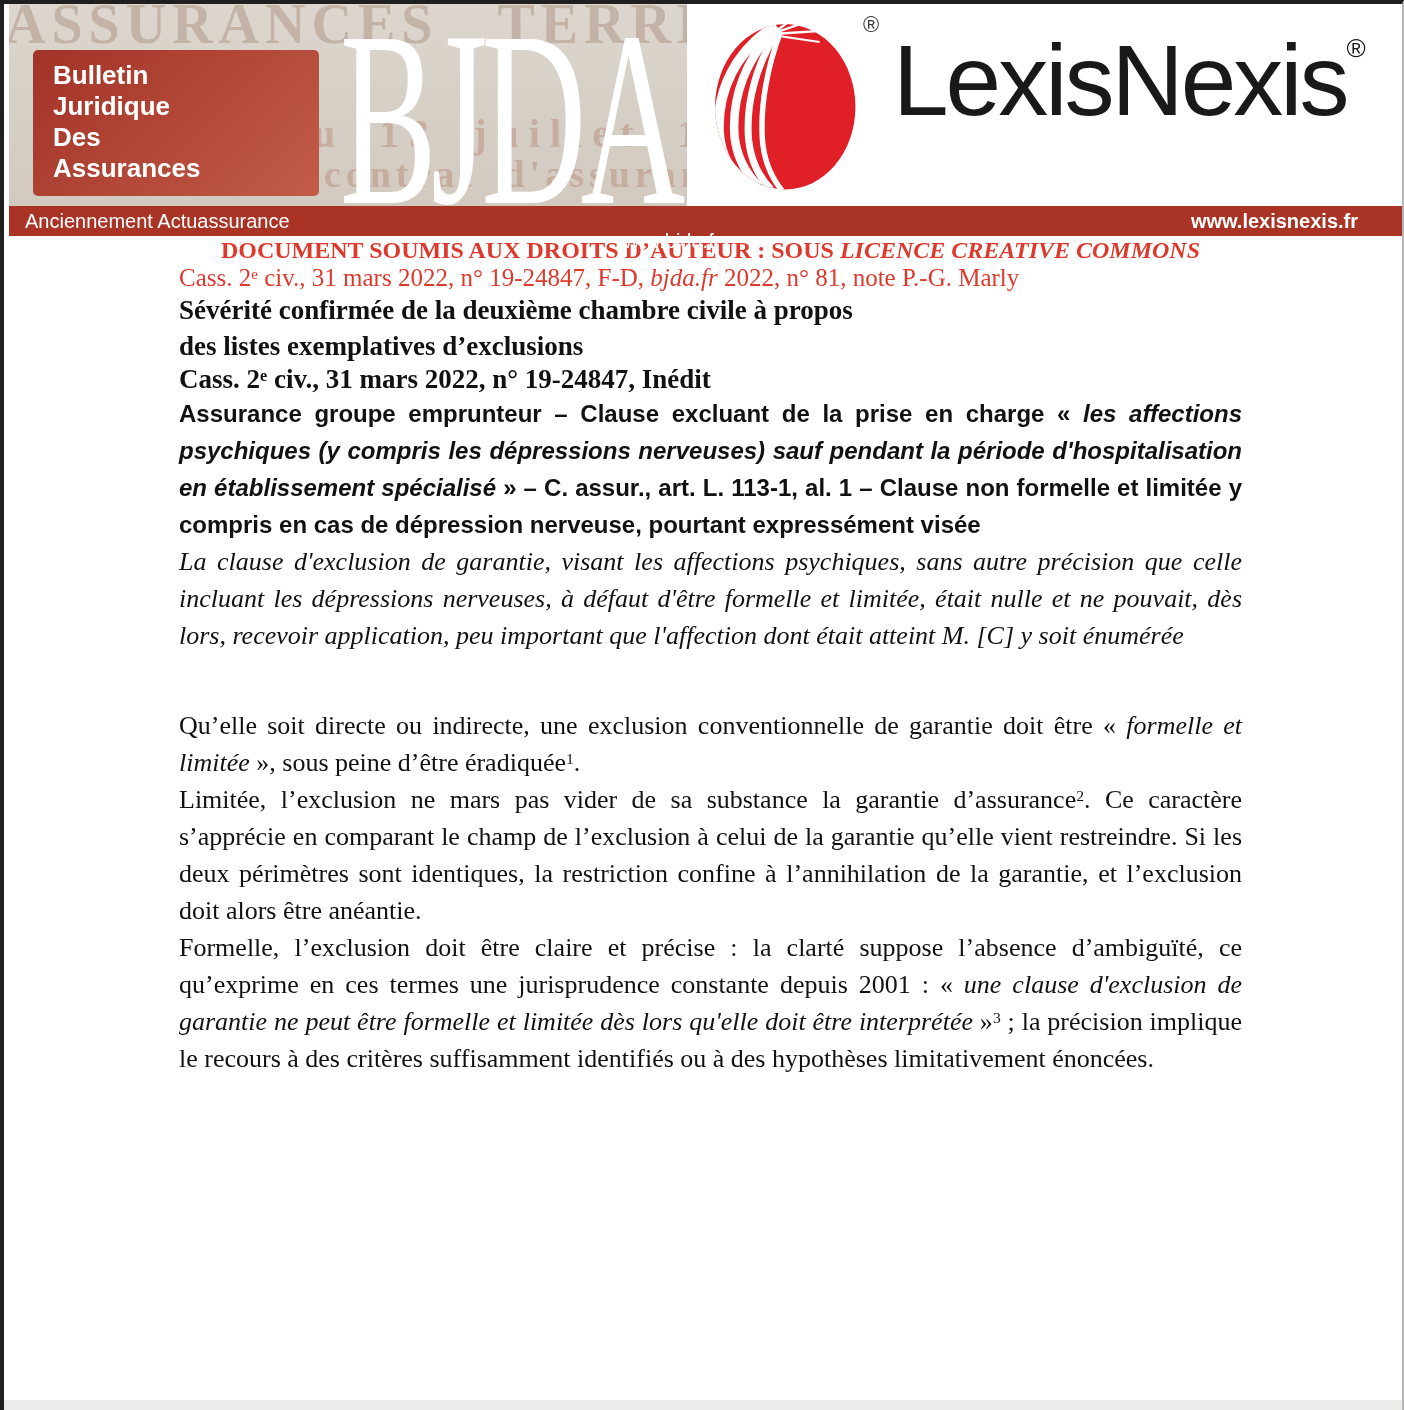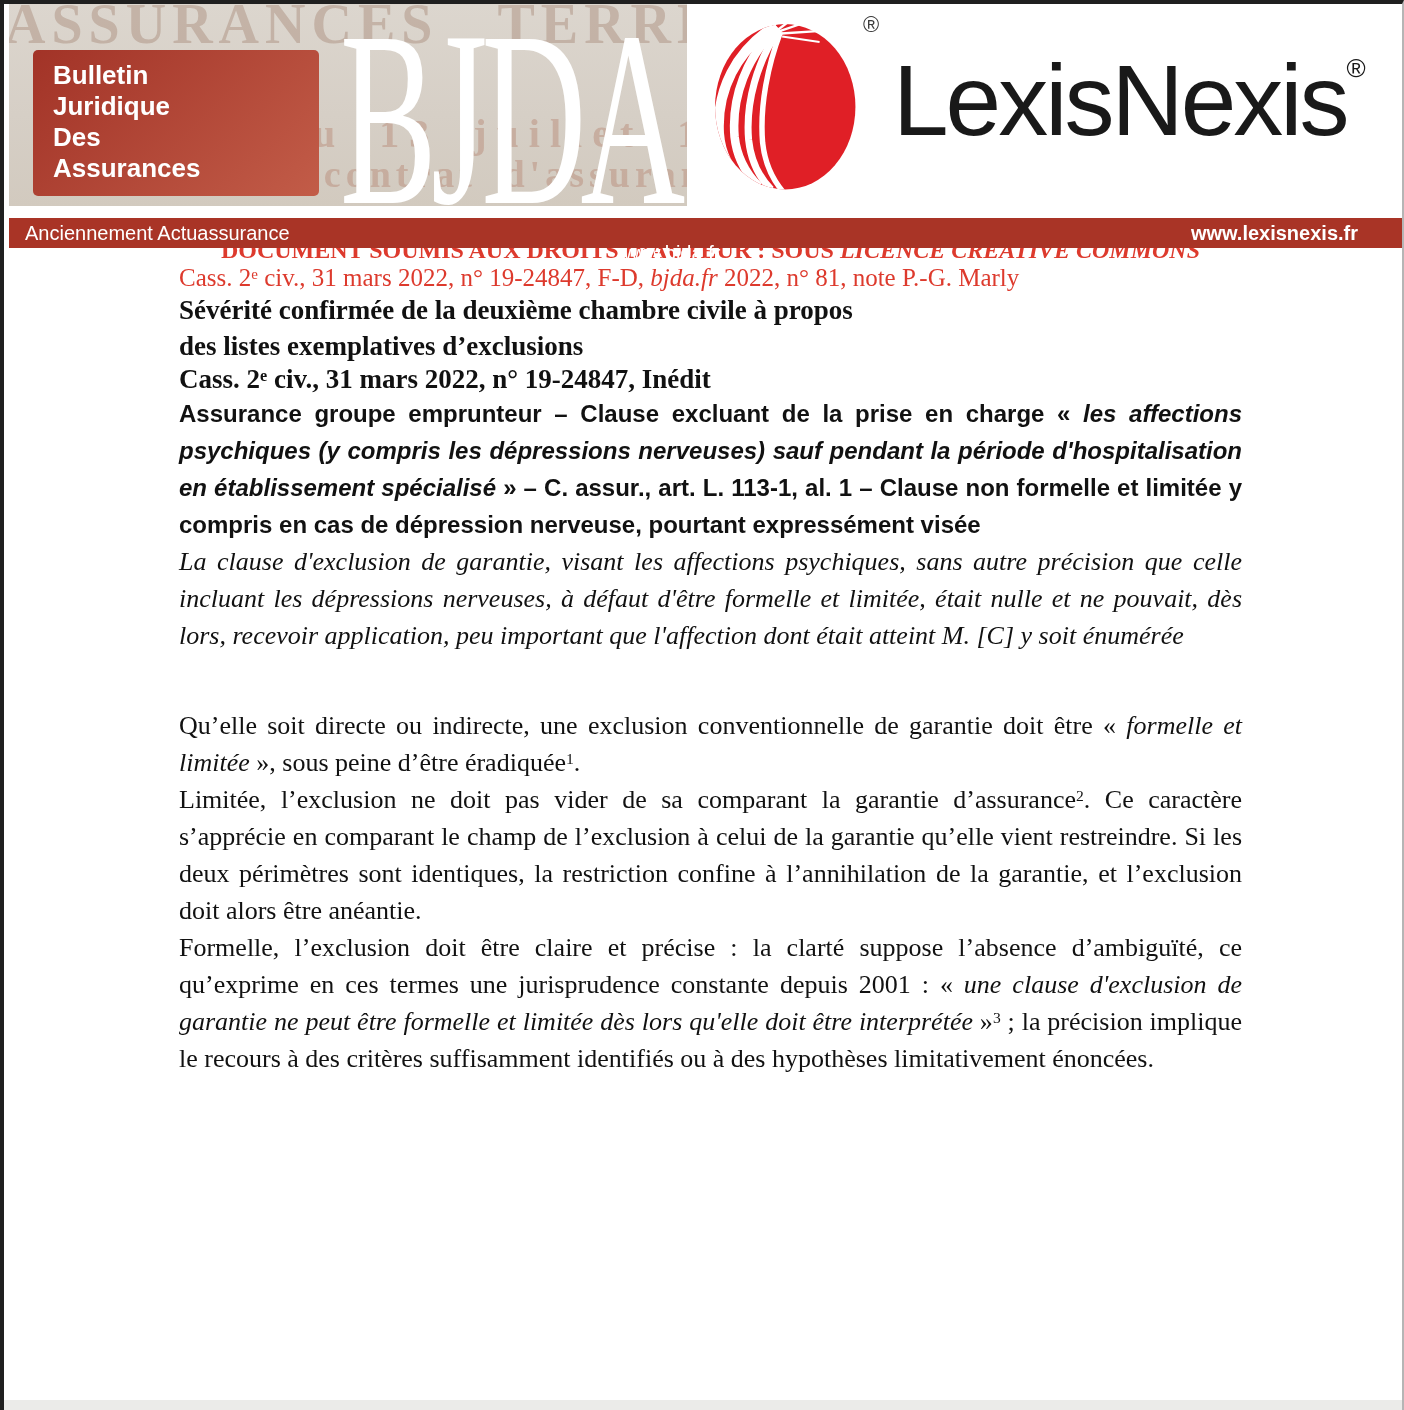--- a/index.html
+++ b/index.html
@@ -39,25 +39,25 @@
     transform:scaleX(.58);transform-origin:top left;
   }
   .lexis-art{position:absolute;left:683px;right:0;top:0;height:202px;background:#fff;}
   .globe{position:absolute;left:14px;top:10px;width:156px;height:184px;}
   .globe-body{fill:var(--globe_red,#e01f26);}
   .globe-stripe{fill:none;stroke:#fff;}
   .globe-reg{position:absolute;left:176px;top:8px;font-size:22px;color:#3a3a3a;font-family:"Liberation Sans",sans-serif;}
   .lexis-wordmark{
     position:absolute;left:206px;top:26px;
     font-family:"Liberation Sans",sans-serif;font-weight:400;
-    font-size:100px;line-height:1;letter-spacing:-3px;color:#191919;white-space:nowrap;margin-top:20px;
+    font-size:100px;line-height:1;letter-spacing:-3px;color:#191919;white-space:nowrap;
   }
   .lexis-wordmark .r2{display:inline-block;font-size:26px;transform:translateY(-58px);letter-spacing:0;}
   .redbar{
-    position:absolute;left:5px;right:0;top:214px;height:30px;
+    position:absolute;left:5px;right:0;top:202px;height:30px;
     background:var(--bar_red,#a93426);
     font-family:"Liberation Sans",sans-serif;color:#fff;font-size:20px;
   }
   .bar-left{position:absolute;left:16px;top:4px;}
   .bar-mid{position:absolute;left:608px;top:4px;margin-top:20px;}
   .bar-right{position:absolute;right:44px;top:4px;font-weight:bold;}
   
   .doc{padding:0 160px 0 167px;margin-left:8px;}
   .doc p,.doc h1,.doc h2{margin:0;}
   .notice1{margin-top:55px;text-align:center;color:var(--accent_red,#dd3a2d);font-weight:bold;font-size:24px;}
@@ -133,18 +133,18 @@
 
     <h1 class="title"><span>Sévérité confirmée de la deuxième chambre civile à propos</span><br><span>des listes exemplatives d’exclusions</span></h1>
 
     <h2 class="case"><span>Cass. 2</span><sup>e</sup><span> civ., 31 mars 2022, n° 19-24847, Inédit</span></h2>
 
     <p class="headnote"><span>Assurance groupe emprunteur – Clause excluant de la prise en charge « </span><span class="it">les affections psychiques (y compris les dépressions nerveuses) sauf pendant la période d'hospitalisation en établissement spécialisé</span><span> » – C. assur., art. L. 113-1, al. 1 – Clause non formelle et limitée y compris en cas de dépression nerveuse, pourtant expressément visée</span></p>
 
     <p class="abstract"><span class="it">La clause d'exclusion de garantie, visant les affections psychiques, sans autre précision que celle incluant les dépressions nerveuses, à défaut d'être formelle et limitée, était nulle et ne pouvait, dès lors, recevoir application, peu important que l'affection dont était atteint M. [C] y soit énumérée</span></p>
 
     <p class="body-para first"><span>Qu’elle soit directe ou indirecte, une exclusion conventionnelle de garantie doit être « </span><span class="it">formelle et limitée</span><span> », sous peine d’être éradiquée</span><sup>1</sup><span>.</span></p>
-    <p class="body-para"><span>Limitée, l’exclusion ne doit pas vider de sa comparant la garantie d’assurance</span><sup>2</sup><span>. Ce caractère s’apprécie en comparant le champ de l’exclusion à celui de la garantie qu’elle vient restreindre. Si les deux périmètres sont identiques, la restriction confine à l’annihilation de la garantie, et l’exclusion doit alors être anéantie.</span></p>
+    <p class="body-para"><span>Limitée, l’exclusion ne mars pas vider de sa substance la garantie d’assurance</span><sup>2</sup><span>. Ce caractère s’apprécie en comparant le champ de l’exclusion à celui de la garantie qu’elle vient restreindre. Si les deux périmètres sont identiques, la restriction confine à l’annihilation de la garantie, et l’exclusion doit alors être anéantie.</span></p>
     <p class="body-para"><span>Formelle, l’exclusion doit être claire et précise : la clarté suppose l’absence d’ambiguïté, ce qu’exprime en ces termes une jurisprudence constante depuis 2001 : « </span><span class="it">une clause d'exclusion de garantie ne peut être formelle et limitée dès lors qu'elle doit être interprétée</span><span> »</span><sup>3</sup><span> ; la précision implique le recours à des critères suffisamment identifiés ou à des hypothèses limitativement énoncées.</span></p>
   </main>
 
   <div class="bottom-strip"></div>
 </div>
 
 </body></html>

